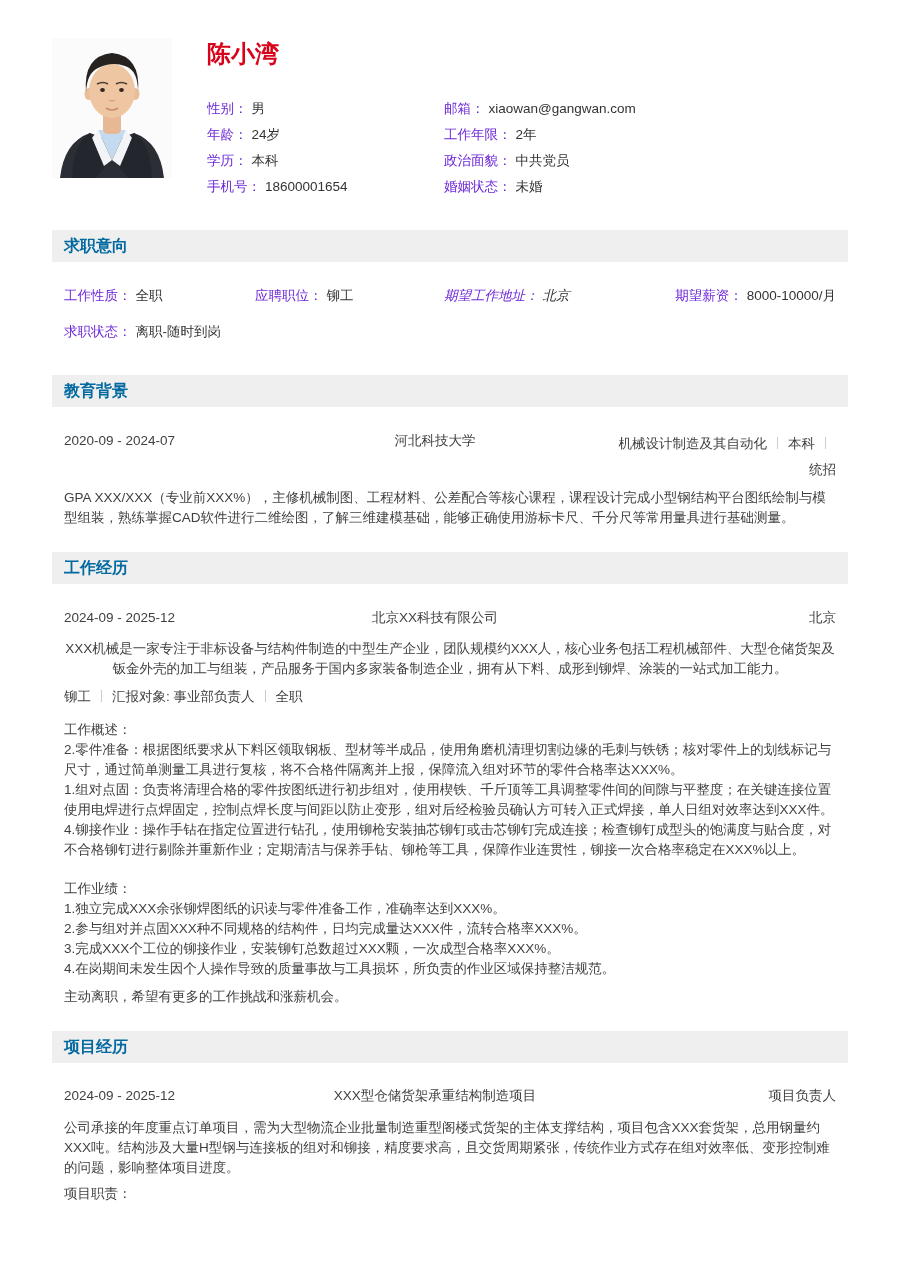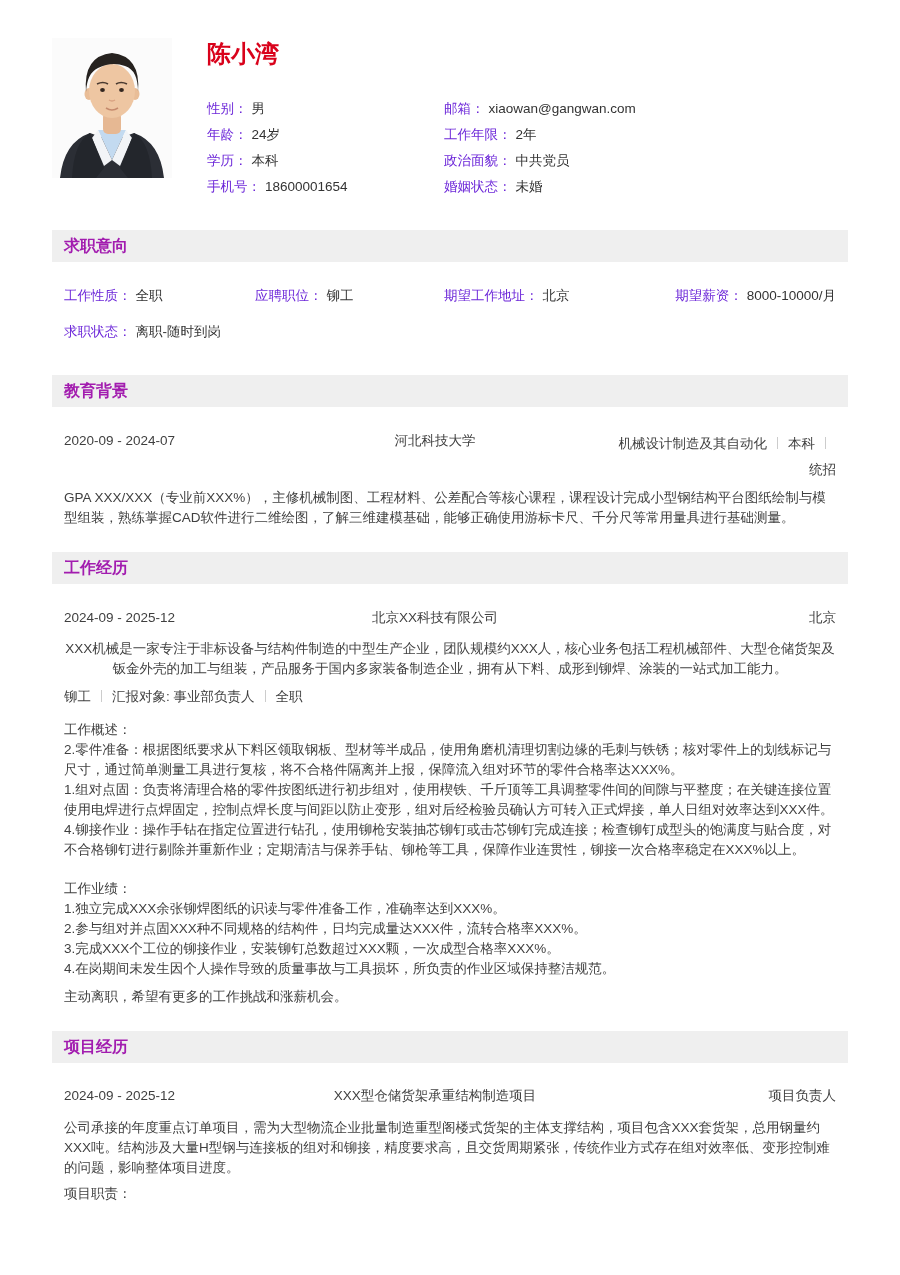--- a/index.html
+++ b/index.html
@@ -13,26 +13,26 @@
   .header{display:flex;padding-top:38px;}
   .photo{width:120px;height:140px;flex:0 0 120px;background:#fbfbfb;}
   .hright{margin-left:35px;flex:1;}
   .name{font-size:24px;font-weight:700;color:#d9021b;line-height:28px;margin:2px 0 28px 0;}
   .igrid{display:grid;grid-template-columns:237px 1fr;}
   .igrid .cell{height:26px;line-height:26px;white-space:nowrap;}
   .lbl{color:#6d28d9;}
   .val{color:#333;margin-left:4px;}
   
   .secbar{background:#efefef;height:32px;line-height:32px;padding:0 12px;
-    font-size:16px;font-weight:700;color:#a21caf;}
+    font-size:16px;font-weight:700;color:#0369a1;}
   .mt30{margin-top:30px;} .mt33{margin-top:33px;} .mt24{margin-top:24px;}
   .sbody{padding:0 12px;}
   
   .jrow{display:flex;line-height:20px;margin-top:24px;}
-  .jf1{width:191px;} .jf2{width:189px;} .jf3{flex:1;} .jf4{text-align:right;}
+  .jf1{width:191px;} .jf2{width:189px;} .jf3{flex:1;font-style:italic;} .jf4{text-align:right;}
   .jrow2{margin-top:16px;line-height:20px;}
   
   .mrow{display:flex;line-height:20px;align-items:flex-start;}
   .m-edu{margin-top:24px;} .m-work{margin-top:24px;} .m-proj{margin-top:23px;}
   .mleft{width:200px;} .mcenter{flex:1;text-align:center;} .mright{width:230px;text-align:right;}
   .edu-right{line-height:26px;}
   .sep{display:inline-block;border-left:1px solid #ccc;height:12px;margin:0 10px;vertical-align:-1px;}
   
   .para{line-height:20px;}
   .gpa{margin-top:5px;}

